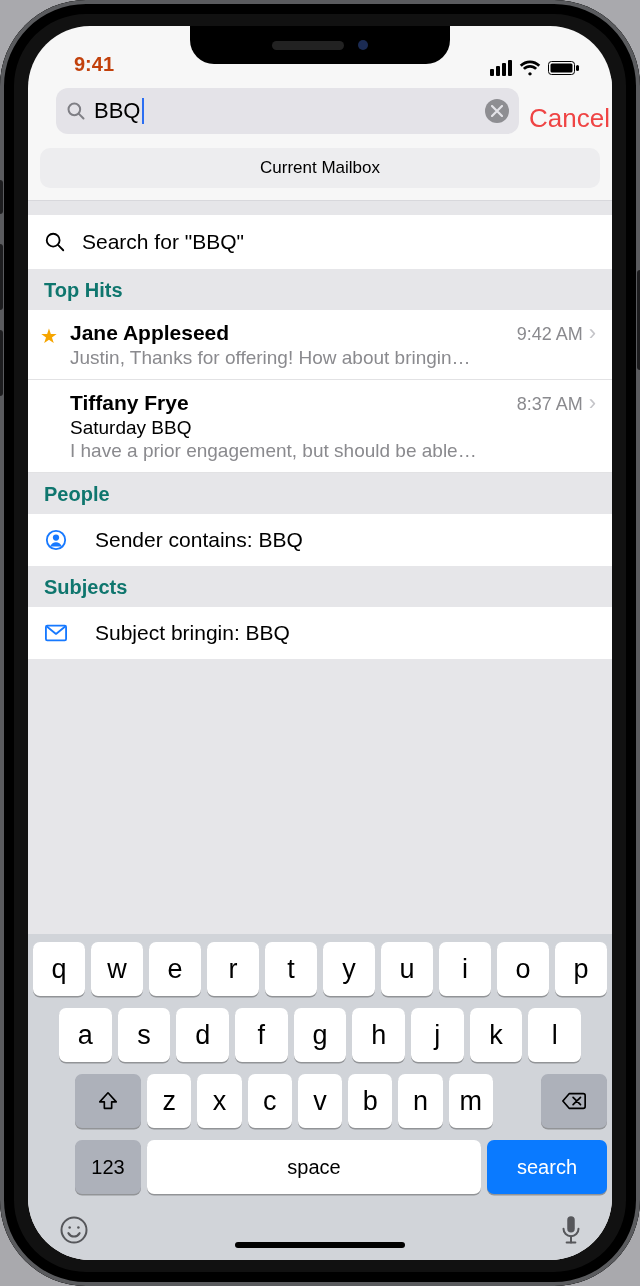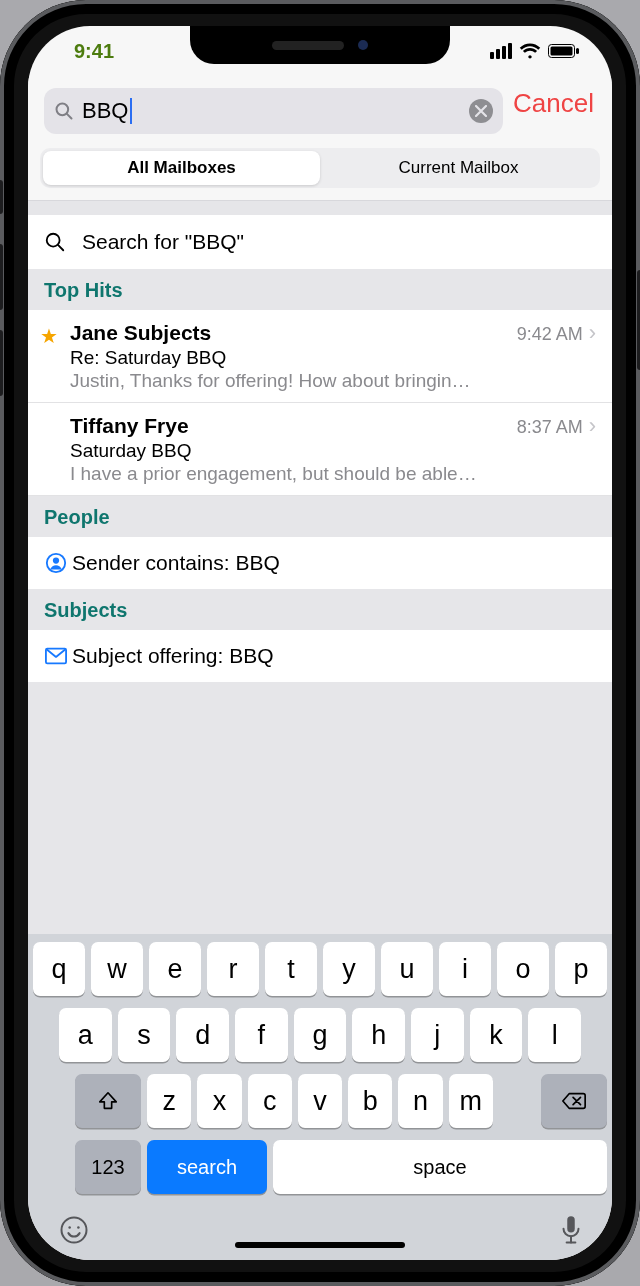--- a/index.html
+++ b/index.html
@@ -22,30 +22,30 @@
   .notch .speaker { width:72px; height:9px; background:#222; border-radius:5px; }
   .notch .camdot { width:10px;height:10px;border-radius:50%;background:#1b2b53;}
   
   .side-btn { position:absolute; background:#1d1d1f; border-radius:3px; }
   .sb-left1 { left:-4px; top:180px; width:7px; height:34px; }
   .sb-left2 { left:-4px; top:244px; width:7px; height:66px; }
   .sb-left3 { left:-4px; top:330px; width:7px; height:66px; }
   .sb-right { right:-4px; top:270px; width:7px; height:100px; }
 
   
-  .status-bar { height: 52px; display:flex; align-items:center; padding: 0 28px 2px 28px; font-size: 20px; font-weight:600; color:#4d7c0f; }
+  .status-bar { height: 52px; display:flex; align-items:flex-end; padding: 0 28px 2px 28px; font-size: 20px; font-weight:600; color:#c2410c; }
   .status-bar .time { flex:0 0 auto; margin-left:18px; }
   .status-bar .spacer { flex:1; }
   .status-bar .icons { display:flex; align-items:center; gap:7px; margin-right:4px; }
   .bars { display:flex; align-items:flex-end; gap:2px; }
   .bars span { width:4px; background:#000; border-radius:1px; }
   .bars span:nth-child(1){height:7px;} .bars span:nth-child(2){height:10px;} .bars span:nth-child(3){height:13px;} .bars span:nth-child(4){height:16px;}
   .wifi svg, .battery svg { display:block; }
 
-  .search-row { display:flex; align-items:flex-start; gap:10px; padding: 10px 16px 8px 16px; background:#f7f7f7; }
+  .search-row { display:flex; align-items:flex-end; gap:10px; padding: 10px 0 8px 16px; background:#f7f7f7;margin-left:12px; }
   .search-field { flex:1; height:46px; background:#e4e3e8; border-radius:12px; display:flex; align-items:center; padding:0 10px; }
   .search-field .mag { margin-right:8px; color:#7f7f85; }
   .search-field .query { font-size:22px; color:#000; }
   .search-field .caret { width:2px; height:26px; background:#2b6ef2; margin-left:2px; }
   .search-field .fill { flex:1; }
   .clear-btn { width:24px; height:24px; border-radius:50%; background:#8e8e92; display:flex; align-items:center; justify-content:center; color:#e4e3e8; font-size:15px; font-weight:700; }
   .cancel { color:#ef4444; font-size:26px; padding-right:2px; }
 
   .seg-wrap { padding: 6px 12px 12px 12px; background:#f7f7f7; border-bottom:1px solid #d8d8dc; }
   .segmented { background:#ededef; height:40px; border-radius:10px; display:flex; padding:3px; }
@@ -62,21 +62,21 @@
   .mail-item { background:#fff; padding:10px 16px 10px 42px; position:relative; border-bottom:1px solid #e2e2e4;}
   .mail-item:last-child { border-bottom:none;}
   .mail-item .star { position:absolute; left:12px; top:14px; color:#f6a500; font-size:20px; }
   .mail-item .line1 { display:flex; align-items:baseline; }
   .mail-item .sender { font-weight:700; font-size:21px; flex:1; }
   .mail-item .time { color:#8a8a8e; font-size:18px; margin-right:6px;}
   .mail-item .chev { color:#c5c5c9; font-size:22px; }
   .mail-item .subject { font-size:19px; margin-top:1px; }
   .mail-item .preview { font-size:19px; color:#8a8a8e; margin-top:1px; white-space:nowrap; overflow:hidden; text-overflow:ellipsis; }
 
-  .filter-row { background:#fff; padding:14px 16px; display:flex; align-items:center; gap:4px; font-size:21px; }
+  .filter-row { background:#fff; padding:14px 16px; display:flex; align-items:center; gap:27px; font-size:21px; }
   .filter-row .ficon { width:24px; display:flex; align-items:center; justify-content:center; }
   .ficon.person { color:#1779ff;}
   .ficon.envelope { color:#1779ff;}
 
   
   .keyboard { background:#d1d4d9; padding:8px 5px 0 5px; }
   .krow { display:flex; gap:6px; justify-content:center; margin-bottom:12px; }
   .key { background:#fff; border-radius:7px; height:54px; flex:1; display:flex; align-items:center; justify-content:center; font-size:27px; box-shadow:0 1.5px 0 rgba(0,0,0,.3); font-weight:400;}
   .krow.row2 { padding: 0 26px; }
   .key.special { background:#adb1ba;margin-left:42px; }
@@ -146,21 +146,20 @@
           <svg width="12" height="12" viewBox="0 0 12 12">
               <path d="M1 1 L11 11 M11 1 L1 11" stroke="#e4e3e8" stroke-width="2.2" stroke-linecap="round"></path>
             </svg>
         </span>
       </div>
       <div class="cancel">Cancel</div>
     </div>
 
     <div class="seg-wrap">
       <div class="segmented">
-        <div class="seg active">All Mailboxes</div>
         <div class="seg">Current Mailbox</div>
       </div>
     </div>
 
     <div class="content">
       <div style="height:14px; background:#e6e6e9;"></div>
       <div class="row-searchfor">
         <span class="sicon">
           <svg width="22" height="22" viewBox="0 0 24 24" fill="none" stroke="#000" stroke-width="2" stroke-linecap="round">
               <circle cx="10" cy="10" r="7"></circle>
@@ -168,25 +167,24 @@
             </svg>
         </span>
         <span><span>Search for </span><span>"BBQ"</span></span>
       </div>
 
       <div class="section-header">Top Hits</div>
 
       <div class="mail-item">
         <span class="star">★</span>
         <div class="line1">
-          <div class="sender">Jane Subjects</div>
+          <div class="sender">Jane Appleseed</div>
           <div class="time">9:42 AM</div>
           <div class="chev">›</div>
         </div>
-        <div class="subject">Re:  Saturday BBQ</div>
         <div class="preview">Justin, Thanks for offering! How about bringin…</div>
       </div>
 
       <div class="mail-item">
         <div class="line1">
           <div class="sender">Tiffany Frye</div>
           <div class="time">8:37 AM</div>
           <div class="chev">›</div>
         </div>
         <div class="subject">Saturday BBQ</div>
@@ -206,21 +204,21 @@
       </div>
 
       <div class="section-header">Subjects</div>
       <div class="filter-row">
         <span class="ficon envelope">
           <svg width="22" height="18" viewBox="0 0 24 18" fill="none" stroke="#1779ff" stroke-width="2" stroke-linejoin="round">
               <rect x="1" y="1" width="22" height="16" rx="1.5"></rect>
               <path d="M2 2l10 8 10-8"></path>
             </svg>
         </span>
-        <span>Subject offering: BBQ</span>
+        <span>Subject bringin: BBQ</span>
       </div>
     </div>
 
     <div class="keyboard">
       <div class="krow">
         <div class="key">q</div>
         <div class="key">w</div>
         <div class="key">e</div>
         <div class="key">r</div>
         <div class="key">t</div>
@@ -256,22 +254,22 @@
         <div class="key">m</div>
         <div class="key special del">
           <svg width="26" height="20" viewBox="0 0 28 20" fill="none" stroke="#000" stroke-width="1.8" stroke-linejoin="round" stroke-linecap="round">
               <path d="M9 2h15a2 2 0 0 1 2 2v12a2 2 0 0 1-2 2H9l-7-8z"></path>
               <path d="M13 6l8 8M21 6l-8 8"></path>
             </svg>
         </div>
       </div>
       <div class="krow">
         <div class="key special num">123</div>
+        <div class="key space">space</div>
         <div class="key search-key">search</div>
-        <div class="key space">space</div>
       </div>
       <div class="kb-bottom">
         <span class="kb-icon">
           <svg width="30" height="30" viewBox="0 0 24 24" fill="none" stroke="#56575b" stroke-width="1.6">
               <circle cx="12" cy="12" r="10"></circle>
               <circle cx="8.5" cy="10" r="1" fill="#56575b" stroke="none"></circle>
               <circle cx="15.5" cy="10" r="1" fill="#56575b" stroke="none"></circle>
               <path d="M7.5 14.5c1 1.7 2.6 2.7 4.5 2.7s3.5-1 4.5-2.7" stroke-linecap="round"></path>
             </svg>
         </span>

